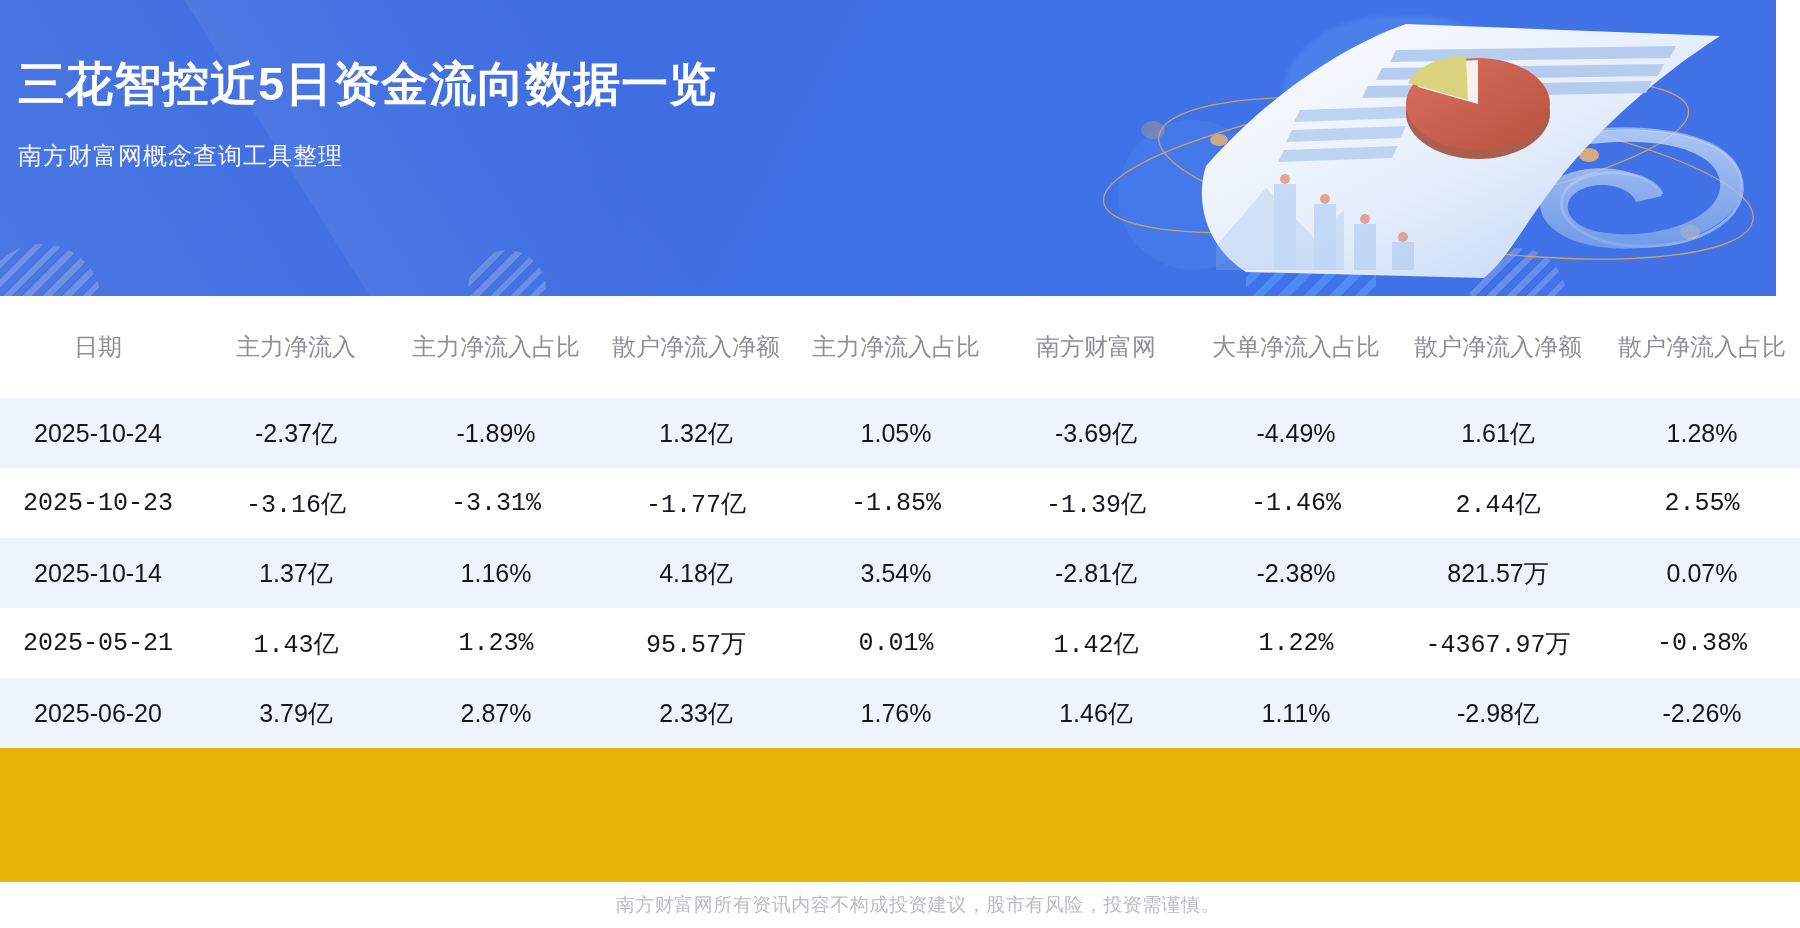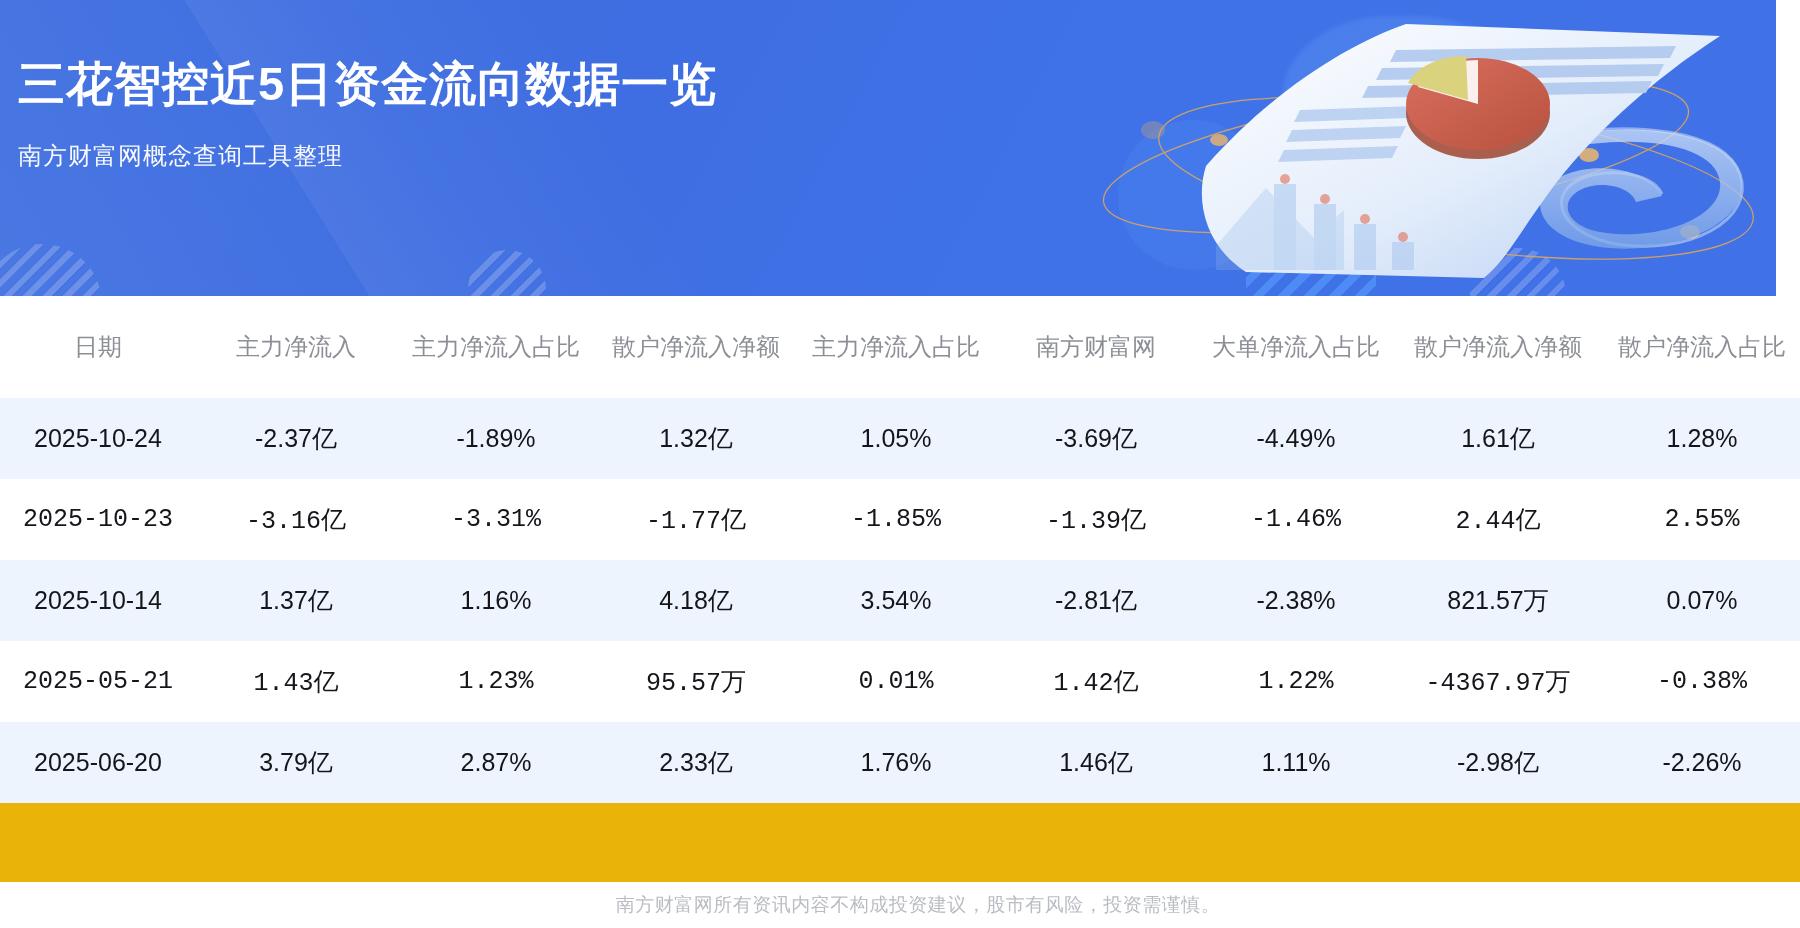--- a/index.html
+++ b/index.html
@@ -81,21 +81,21 @@
   table.fund col.cx{ width:200px; }
   table.fund col.cl{ width:204px; }
 
   table.fund thead th{
     height:102px;
     font-size:24px; font-weight:400; color:#8c8f96;
     text-align:center; vertical-align:middle;
     line-height:1.22; padding:0 6px; background:#fff;
   }
   table.fund tbody td{
-    height:81px;
+    height:70px;
     font-size:25px; font-weight:400; color:#14161a;
     text-align:center; vertical-align:middle; padding:0 6px;
     white-space:nowrap;
   }
   table.fund tbody tr.odd td{ background:#eef4fd; }
   table.fund tbody tr.even td{ background:#ffffff;font-family:Liberation Mono, monospace; }
 
   
   .footer{
     width:1800px; height:46px;

